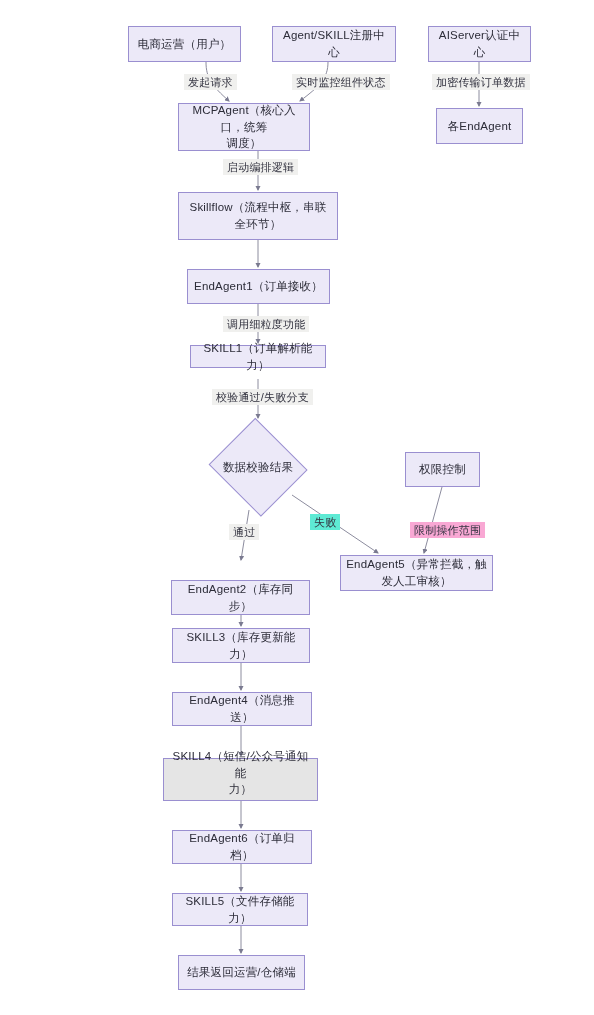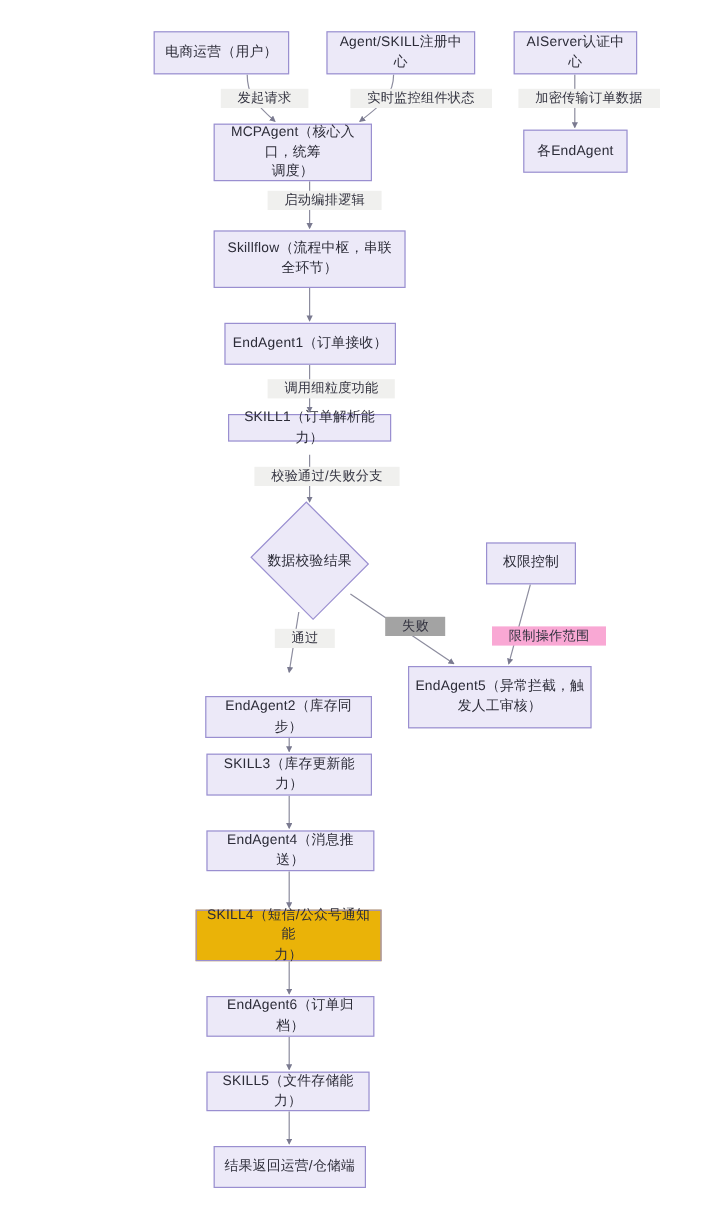--- a/index.html
+++ b/index.html
@@ -69,21 +69,21 @@
     text-align: center;
     white-space: nowrap;
     letter-spacing: 0.2px;
   }
   .edge-label {
     position: absolute;
     background: #f0f0ee;
     color: #333340;
     font-size: 11px;
     line-height: 1.3;
-    padding: 1px 14px;
+    padding: 1px 4px;
     white-space: nowrap;
     letter-spacing: 0.2px;
   }
   .watermark {
     position: absolute;
     color: #c9c9cf;
     font-size: 17px;
     white-space: nowrap;
     letter-spacing: 1px;
     user-select: none;
@@ -150,31 +150,31 @@
       <div class="diamond-wrap" style="left: 206px; top: 420px; width: 104px; height: 94px;">
         <div class="diamond-shape" style="width: 73.528px; height: 66.458px; margin-left: -36.764px; margin-top: -33.229px; transform: rotate(45deg); background: rgb(236, 233, 248); border-color: rgb(154, 143, 208);"></div>
         <span class="diamond-label">数据校验结果</span>
       </div>
       <div class="node" style="left: 405px; top: 452px; width: 75px; height: 35px; background: rgb(236, 233, 248); border-color: rgb(154, 143, 208); color: rgb(44, 44, 56);">
         <span class="node-label">权限控制</span>
       </div>
       <div class="node" style="left: 171px; top: 562px; width: 139px; height: 35px; background: rgb(236, 233, 248); border-color: rgb(154, 143, 208); color: rgb(44, 44, 56); margin-top: 18px;">
         <span class="node-label">EndAgent2（库存同步）</span>
       </div>
-      <div class="node" style="left: 340px; top: 555px; width: 153px; height: 52px; background: rgb(236, 233, 248); border-color: rgb(154, 143, 208); color: rgb(44, 44, 56);">
+      <div class="node" style="left: 340px; top: 555px; width: 153px; height: 36px; background: rgb(236, 233, 248); border-color: rgb(154, 143, 208); color: rgb(44, 44, 56);">
         <span class="node-label">EndAgent5（异常拦截，触
 发人工审核）</span>
       </div>
       <div class="node" style="left: 172px; top: 628px; width: 138px; height: 35px; background: rgb(236, 233, 248); border-color: rgb(154, 143, 208); color: rgb(44, 44, 56);">
         <span class="node-label">SKILL3（库存更新能力）</span>
       </div>
       <div class="node" style="left: 172px; top: 692px; width: 140px; height: 34px; background: rgb(236, 233, 248); border-color: rgb(154, 143, 208); color: rgb(44, 44, 56);">
         <span class="node-label">EndAgent4（消息推送）</span>
       </div>
-      <div class="node" style="left: 163px; top: 758px; width: 155px; height: 43px; background: #eab308; border-color: rgb(154, 143, 208); color: rgb(44, 44, 56);">
+      <div class="node" style="left: 163px; top: 758px; width: 155px; height: 43px; background: #e5e5e5; border-color: rgb(154, 143, 208); color: rgb(44, 44, 56); align-items: flex-end;">
         <span class="node-label">SKILL4（短信/公众号通知能
 力）</span>
       </div>
       <div class="node" style="left: 172px; top: 830px; width: 140px; height: 34px; background: rgb(236, 233, 248); border-color: rgb(154, 143, 208); color: rgb(44, 44, 56);">
         <span class="node-label">EndAgent6（订单归档）</span>
       </div>
       <div class="node" style="left: 172px; top: 893px; width: 136px; height: 33px; background: rgb(236, 233, 248); border-color: rgb(154, 143, 208); color: rgb(44, 44, 56);">
         <span class="node-label">SKILL5（文件存储能力）</span>
       </div>
       <div class="node" style="left: 178px; top: 955px; width: 127px; height: 35px; background: rgb(236, 233, 248); border-color: rgb(154, 143, 208); color: rgb(44, 44, 56);">
@@ -182,18 +182,18 @@
       </div>
     </div>
   <div id="labels-layer">
       <div class="edge-label" style="left: 184px; top: 74px; background: rgb(240, 240, 238);">发起请求</div>
       <div class="edge-label" style="left: 292px; top: 74px; background: rgb(240, 240, 238);">实时监控组件状态</div>
       <div class="edge-label" style="left: 432px; top: 74px; background: rgb(240, 240, 238);">加密传输订单数据</div>
       <div class="edge-label" style="left: 223px; top: 159px; background: rgb(240, 240, 238);">启动编排逻辑</div>
       <div class="edge-label" style="left: 223px; top: 316px; background: rgb(240, 240, 238);">调用细粒度功能</div>
       <div class="edge-label" style="left: 212px; top: 389px; background: rgb(240, 240, 238);">校验通过/失败分支</div>
       <div class="edge-label" style="left: 229px; top: 524px; background: rgb(240, 240, 238);">通过</div>
-      <div class="edge-label" style="left: 321px; top: 514px; background: #a3a3a3;">失败</div>
+      <div class="edge-label" style="left: 310px; top: 514px; background: #5eead4;">失败</div>
       <div class="edge-label" style="left: 410px; top: 522px; background: #f9a8d4;">限制操作范围</div>
     </div>
 
 
 </div>
 
 </body></html>

